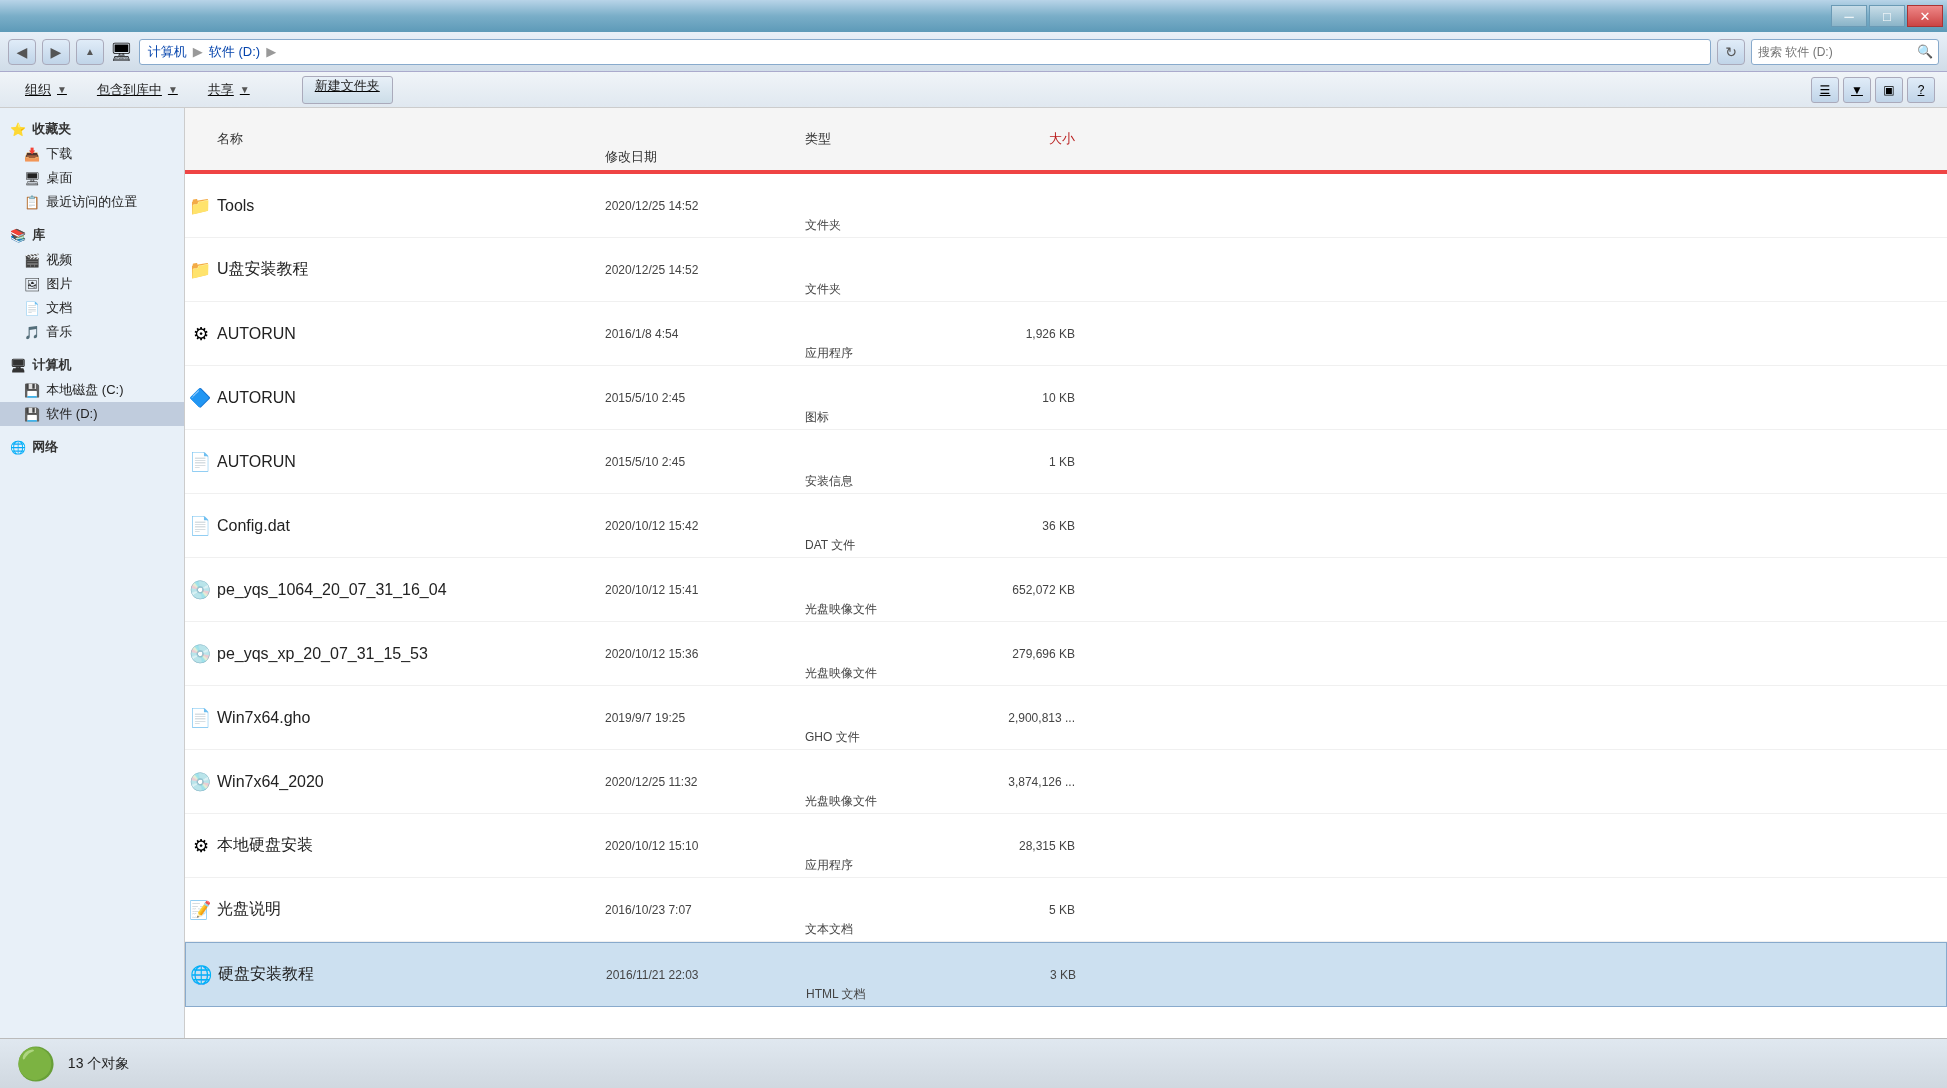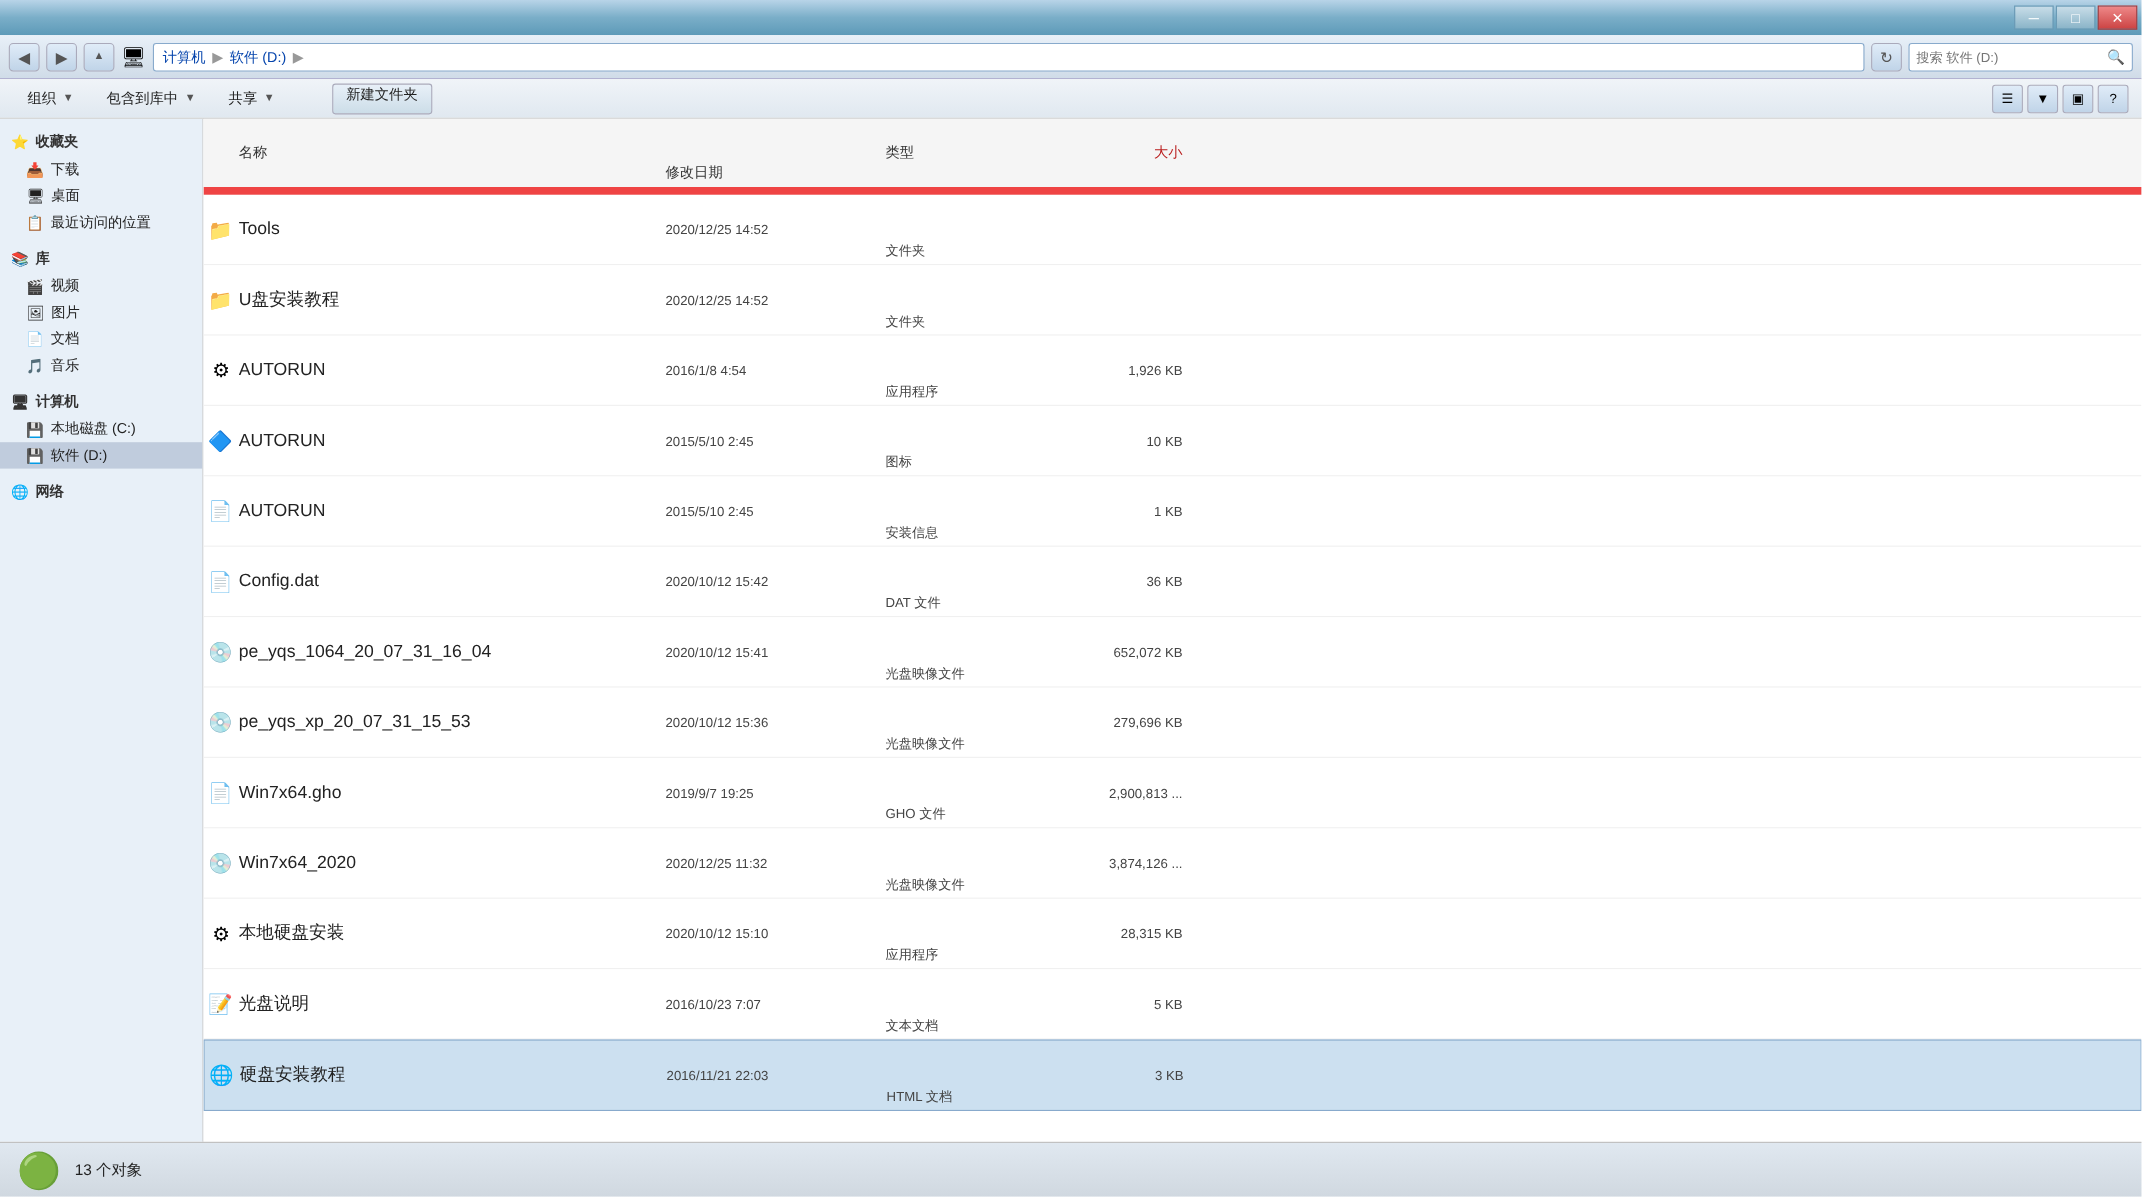--- a/index.html
+++ b/index.html
@@ -47,35 +47,36 @@
     }
     .breadcrumb-item { color: #0645ad; cursor: pointer; }
     .breadcrumb-sep { color: #999; }
     .refresh-btn {
       width: 28px; height: 26px; border-radius: 4px;
       border: 1px solid #aab; background: linear-gradient(to bottom, #e0ecf8, #c0d4e8);
       display: flex; align-items: center; justify-content: center;
       cursor: pointer; font-size: 14px; color: #555;
     }
     .search-bar {
-      width: 204px; height: 26px; border: 1px solid #88aacc; border-radius: 3px;
+      width: 188px; height: 26px; border: 1px solid #88aacc; border-radius: 3px;
       background: #fff; display: flex; align-items: center; padding: 0 6px; gap: 4px;
     }
     .search-bar input {
       border: none; outline: none; flex: 1; font-size: 12px; color: #888; background: transparent;
     }
     .search-icon { color: #666; font-size: 13px; }
 
     
     .toolbar {
       height: 36px;
       background: linear-gradient(to bottom, #f0f4f8, #e0e8f0);
       border-bottom: 1px solid #ccc;
       display: flex; align-items: center; padding: 0 12px; gap: 4px;
       flex-shrink: 0;
+      text-decoration: underline;
     }
     .toolbar-btn {
       height: 28px; padding: 0 12px; border-radius: 3px;
       border: 1px solid transparent; background: transparent;
       cursor: pointer; display: flex; align-items: center; gap: 4px;
       color: #222; font-size: 13px;
     }
     .toolbar-new-folder {
       height: 28px; padding: 0 12px; border-radius: 3px;
       border: 1px solid #aab; background: linear-gradient(to bottom, #e8f0f8, #ccdde8);
@@ -107,21 +108,21 @@
       padding: 3px 10px 3px 24px; color: #222; cursor: pointer; font-size: 13px;
     }
     .sidebar-item.selected { background: #c0ccdd; }
 
     
     .file-area {
       flex: 1; overflow-y: auto; background: #fff;
     }
     .file-list-header {
       display: flex; align-items: center;
-      padding: 4px 0; border-bottom: 7px solid #ef4444;
+      padding: 4px 0; border-bottom: 4px solid #ef4444;
       background: #f5f5f5; position: sticky; top: 0; z-index: 1;
     }
     .col-name { width: 420px; padding-left: 32px; font-weight: normal; color: #333; cursor: pointer; }
     .col-date { width: 200px; color: #333; cursor: pointer; margin-top: 36px; }
     .col-type { width: 160px; color: #333; cursor: pointer; }
     .col-size { width: 130px; color: #b91c1c; cursor: pointer; text-align: right; padding-right: 20px; }
     .file-row {
       display: flex; align-items: center;
       padding: 3px 0; border-bottom: 1px solid #f0f0f0; cursor: pointer;
     }

